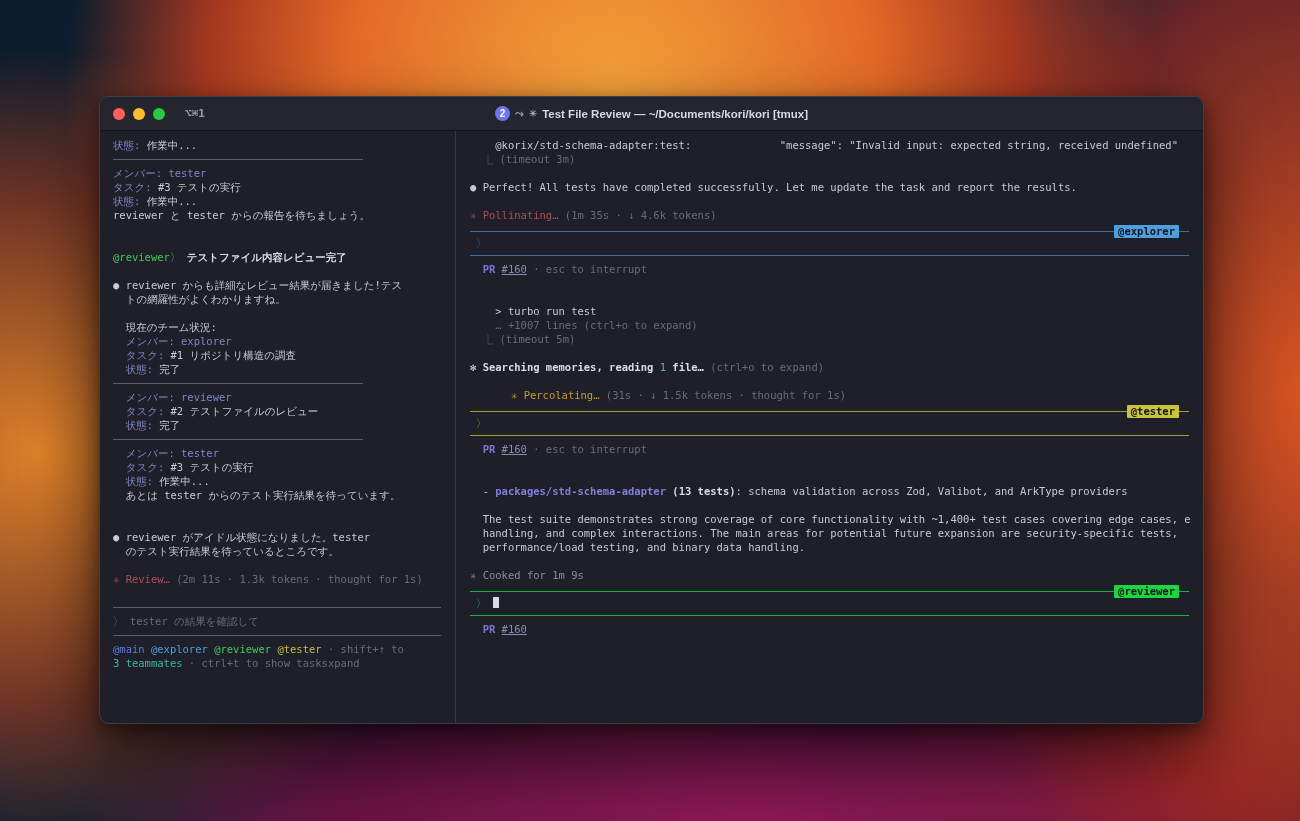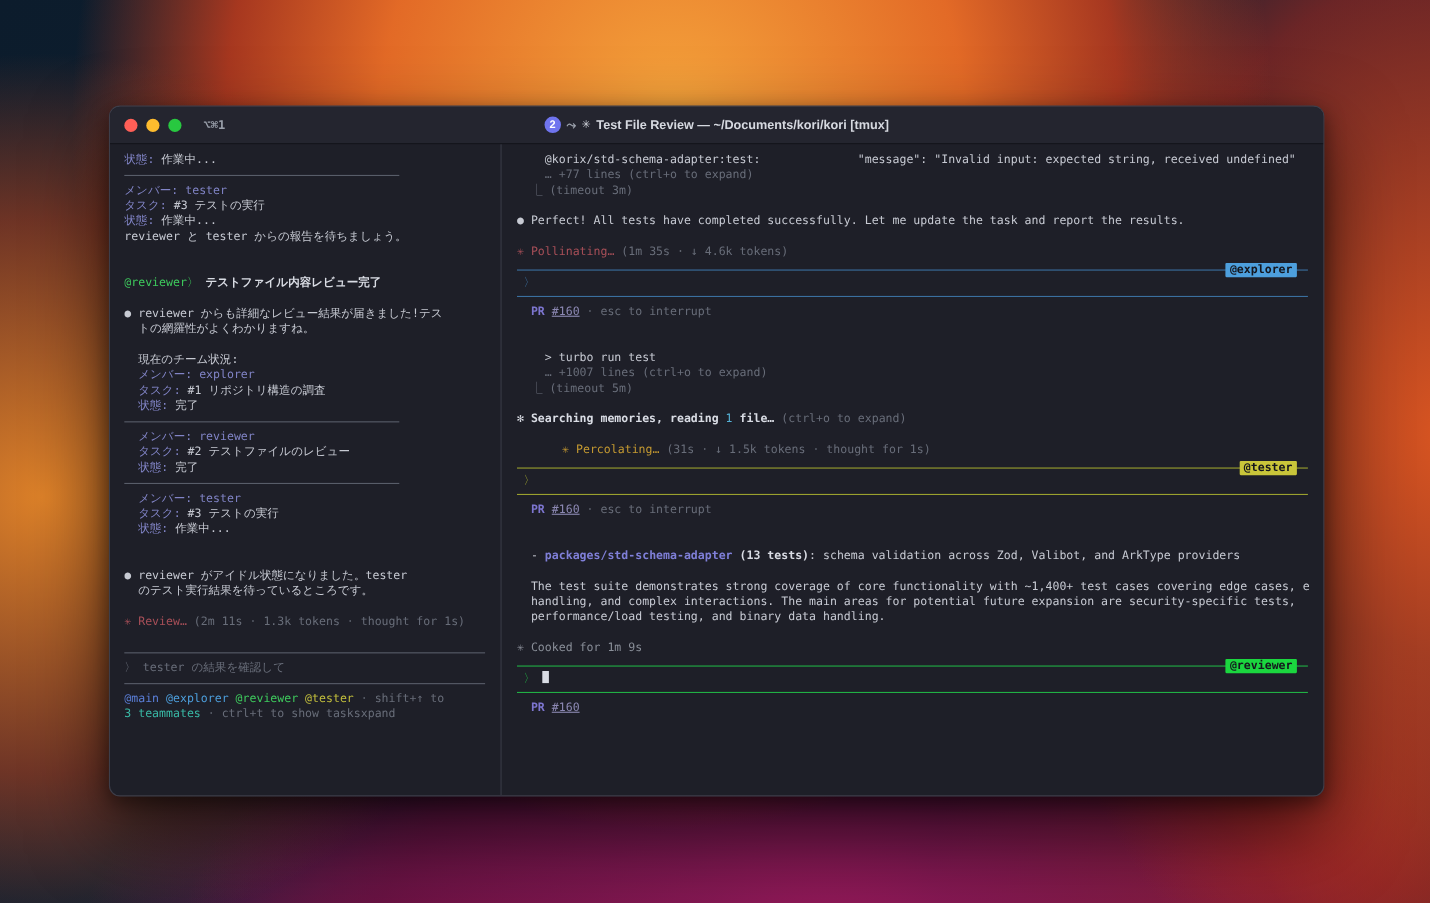--- a/index.html
+++ b/index.html
@@ -104,36 +104,36 @@
         <div class="tl"><span class="s-lbl">  タスク: </span><span class="s-txt">#1 リポジトリ構造の調査</span></div>
         <div class="tl"><span class="s-lbl">  状態: </span><span class="s-txt">完了</span></div>
         <div class="divider short"></div>
         <div class="tl"><span class="s-lbl">  メンバー: reviewer</span></div>
         <div class="tl"><span class="s-lbl">  タスク: </span><span class="s-txt">#2 テストファイルのレビュー</span></div>
         <div class="tl"><span class="s-lbl">  状態: </span><span class="s-txt">完了</span></div>
         <div class="divider short"></div>
         <div class="tl"><span class="s-lbl">  メンバー: tester</span></div>
         <div class="tl"><span class="s-lbl">  タスク: </span><span class="s-txt">#3 テストの実行</span></div>
         <div class="tl"><span class="s-lbl">  状態: </span><span class="s-txt">作業中...</span></div>
+        <div class="tl"><span class="s-txt">  あとは tester からのテスト実行結果を待っています。</span></div>
         <div class="tl gap"></div>
         <div class="tl gap"></div>
         <div class="tl"><span class="s-txt">● reviewer がアイドル状態になりました。tester</span></div>
         <div class="tl"><span class="s-txt">  のテスト実行結果を待っているところです。</span></div>
         <div class="tl gap"></div>
         <div class="tl"><span class="s-red">✳ Review… </span><span class="s-dim">(2m 11s · 1.3k tokens · thought for 1s)</span></div>
         <div class="tl gap"></div>
         <div class="divider"></div>
         <div class="tl"><span class="s-dim">〉 tester の結果を確認して</span></div>
         <div class="divider"></div>
         <div class="tl"><span class="s-mainblue">@main </span><span class="s-expblue">@explorer </span><span class="s-grn">@reviewer </span><span class="s-yel">@tester </span><span class="s-dim">· shift+↑ to</span></div>
         <div class="tl"><span class="s-teal">3 teammates </span><span class="s-dim">· ctrl+t to show tasksxpand</span></div>
       </div>
     <div class="pane pane-right" id="right-pane">
         <div class="tl"><span class="s-txt">    @korix/std-schema-adapter:test:              "message": "Invalid input: expected string, received undefined"</span></div>
-        <div class="tl"><span class="s-dim">    … +77 lines (ctrl+o to expand)</span></div>
         <div class="tl"><span class="s-dim">  ⎿ (timeout 3m)</span></div>
         <div class="tl gap"></div>
         <div class="tl"><span class="s-txt">● Perfect! All tests have completed successfully. Let me update the task and report the results.</span></div>
         <div class="tl gap"></div>
         <div class="tl"><span class="s-red">✳ Pollinating… </span><span class="s-dim">(1m 35s · ↓ 4.6k tokens)</span></div>
         <div class="tbox" style="border-color: rgb(58, 111, 159);">
           <span class="tbadge" style="background: rgb(77, 159, 221);">@explorer</span>
           <div class="tl"><span class="tprompt" style="color: rgb(58, 111, 159);">〉</span></div>
         </div>
         <div class="tl"><span class="s-pr">  PR </span><span class="s-prl">#160</span><span class="s-dim"> · esc to interrupt</span></div>

